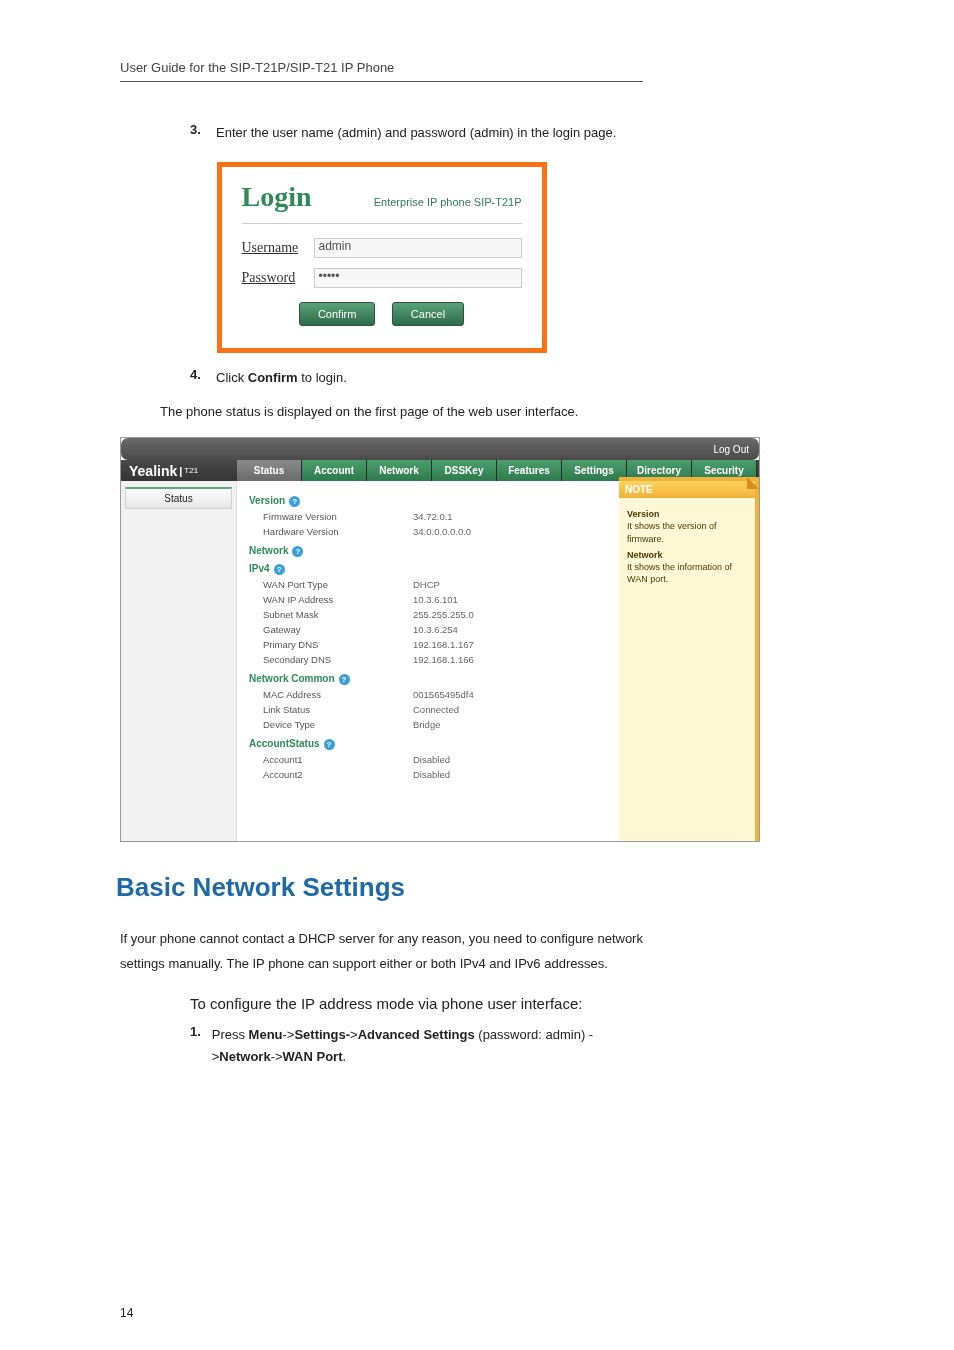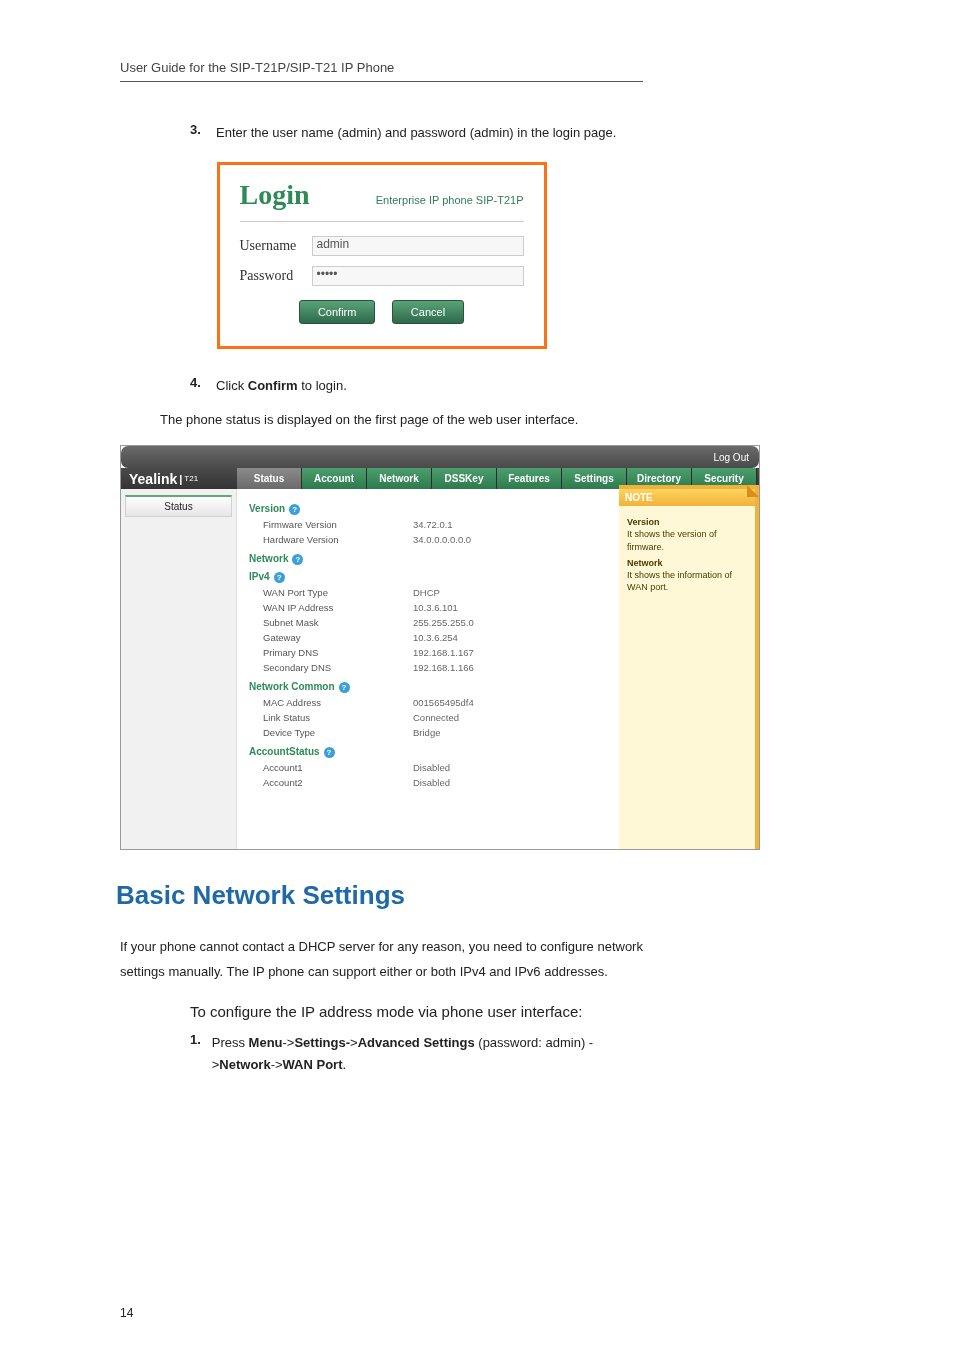--- a/index.html
+++ b/index.html
@@ -7,26 +7,26 @@
   .page { width: 763px; padding: 60px 120px 40px 120px; }
   .guide-title { font-size: 13px; color: #444; border-bottom: 1px solid #555; padding-bottom: 6px; margin-bottom: 40px; }
   .instruction-list { margin-left: 70px; }
   .instr-row { display: flex; margin-bottom: 12px; }
   .instr-num { width: 26px; font-weight: bold; font-size: 13px; }
   .instr-text { font-size: 13px; line-height: 1.7; }
   .instr-text b { font-weight: bold; }
   .sub-text { margin-left: 40px; font-size: 13px; line-height: 1.7; margin-bottom: 14px; }
 
   
-  .login-box { width: 330px; margin: 18px auto 26px auto; border: 3px solid #f97316; padding: 14px 20px 22px 20px; background: #fff; }
+  .login-box { width: 330px; margin: 18px auto 14px auto; border: 5px solid #f97316; padding: 14px 20px 22px 20px; background: #fff; }
   .login-hdr { display: flex; align-items: baseline; justify-content: space-between; border-bottom: 1px solid #ccc; padding-bottom: 10px; margin-bottom: 14px; }
   .login-word { font-family: "Times New Roman", serif; font-size: 28px; color: #2e8b57; font-weight: bold; }
   .login-sub { font-size: 11px; color: #2e7d5b; }
   .login-field { display: flex; align-items: center; margin: 10px 0; }
-  .login-label { width: 72px; font-family: "Times New Roman", serif; font-size: 14px; color: #333; }
+  .login-label { width: 72px; font-family: "Times New Roman", serif; font-size: 14px; color: #333; text-decoration: underline; }
   .login-input { flex: 1; border: 1px solid #ccc; height: 20px; padding: 0 4px; font-size: 12px; color: #555; background: #f7f7f7; }
   .login-btns { text-align: center; margin-top: 14px; }
   .login-btn { display: inline-block; padding: 5px 18px; font-size: 11px; color: #fff; background: linear-gradient(#5aa37a,#2d6a4a); border: 1px solid #27543b; border-radius: 3px; margin: 0 6px; cursor: pointer; }
 
   
   .webui { width: 640px; margin: 14px auto 30px auto; border: 1px solid #999; font-size: 10px; background: #fff; }
   .webui-topbar { background: linear-gradient(#6a6a6a,#4a4a4a); height: 22px; display: flex; justify-content: flex-end; align-items: center; padding: 0 10px; color: #fff; border-radius: 7px; }
   .webui-row2 { display: flex; }
   .webui-logo { width: 116px; background: linear-gradient(#4a4a4a,#343434); color: #fff; display: flex; align-items: center; padding-left: 8px; font-weight: bold; font-size: 14px; }
   .webui-logo sub { font-size: 8px; font-weight: normal; margin-left: 2px; }

